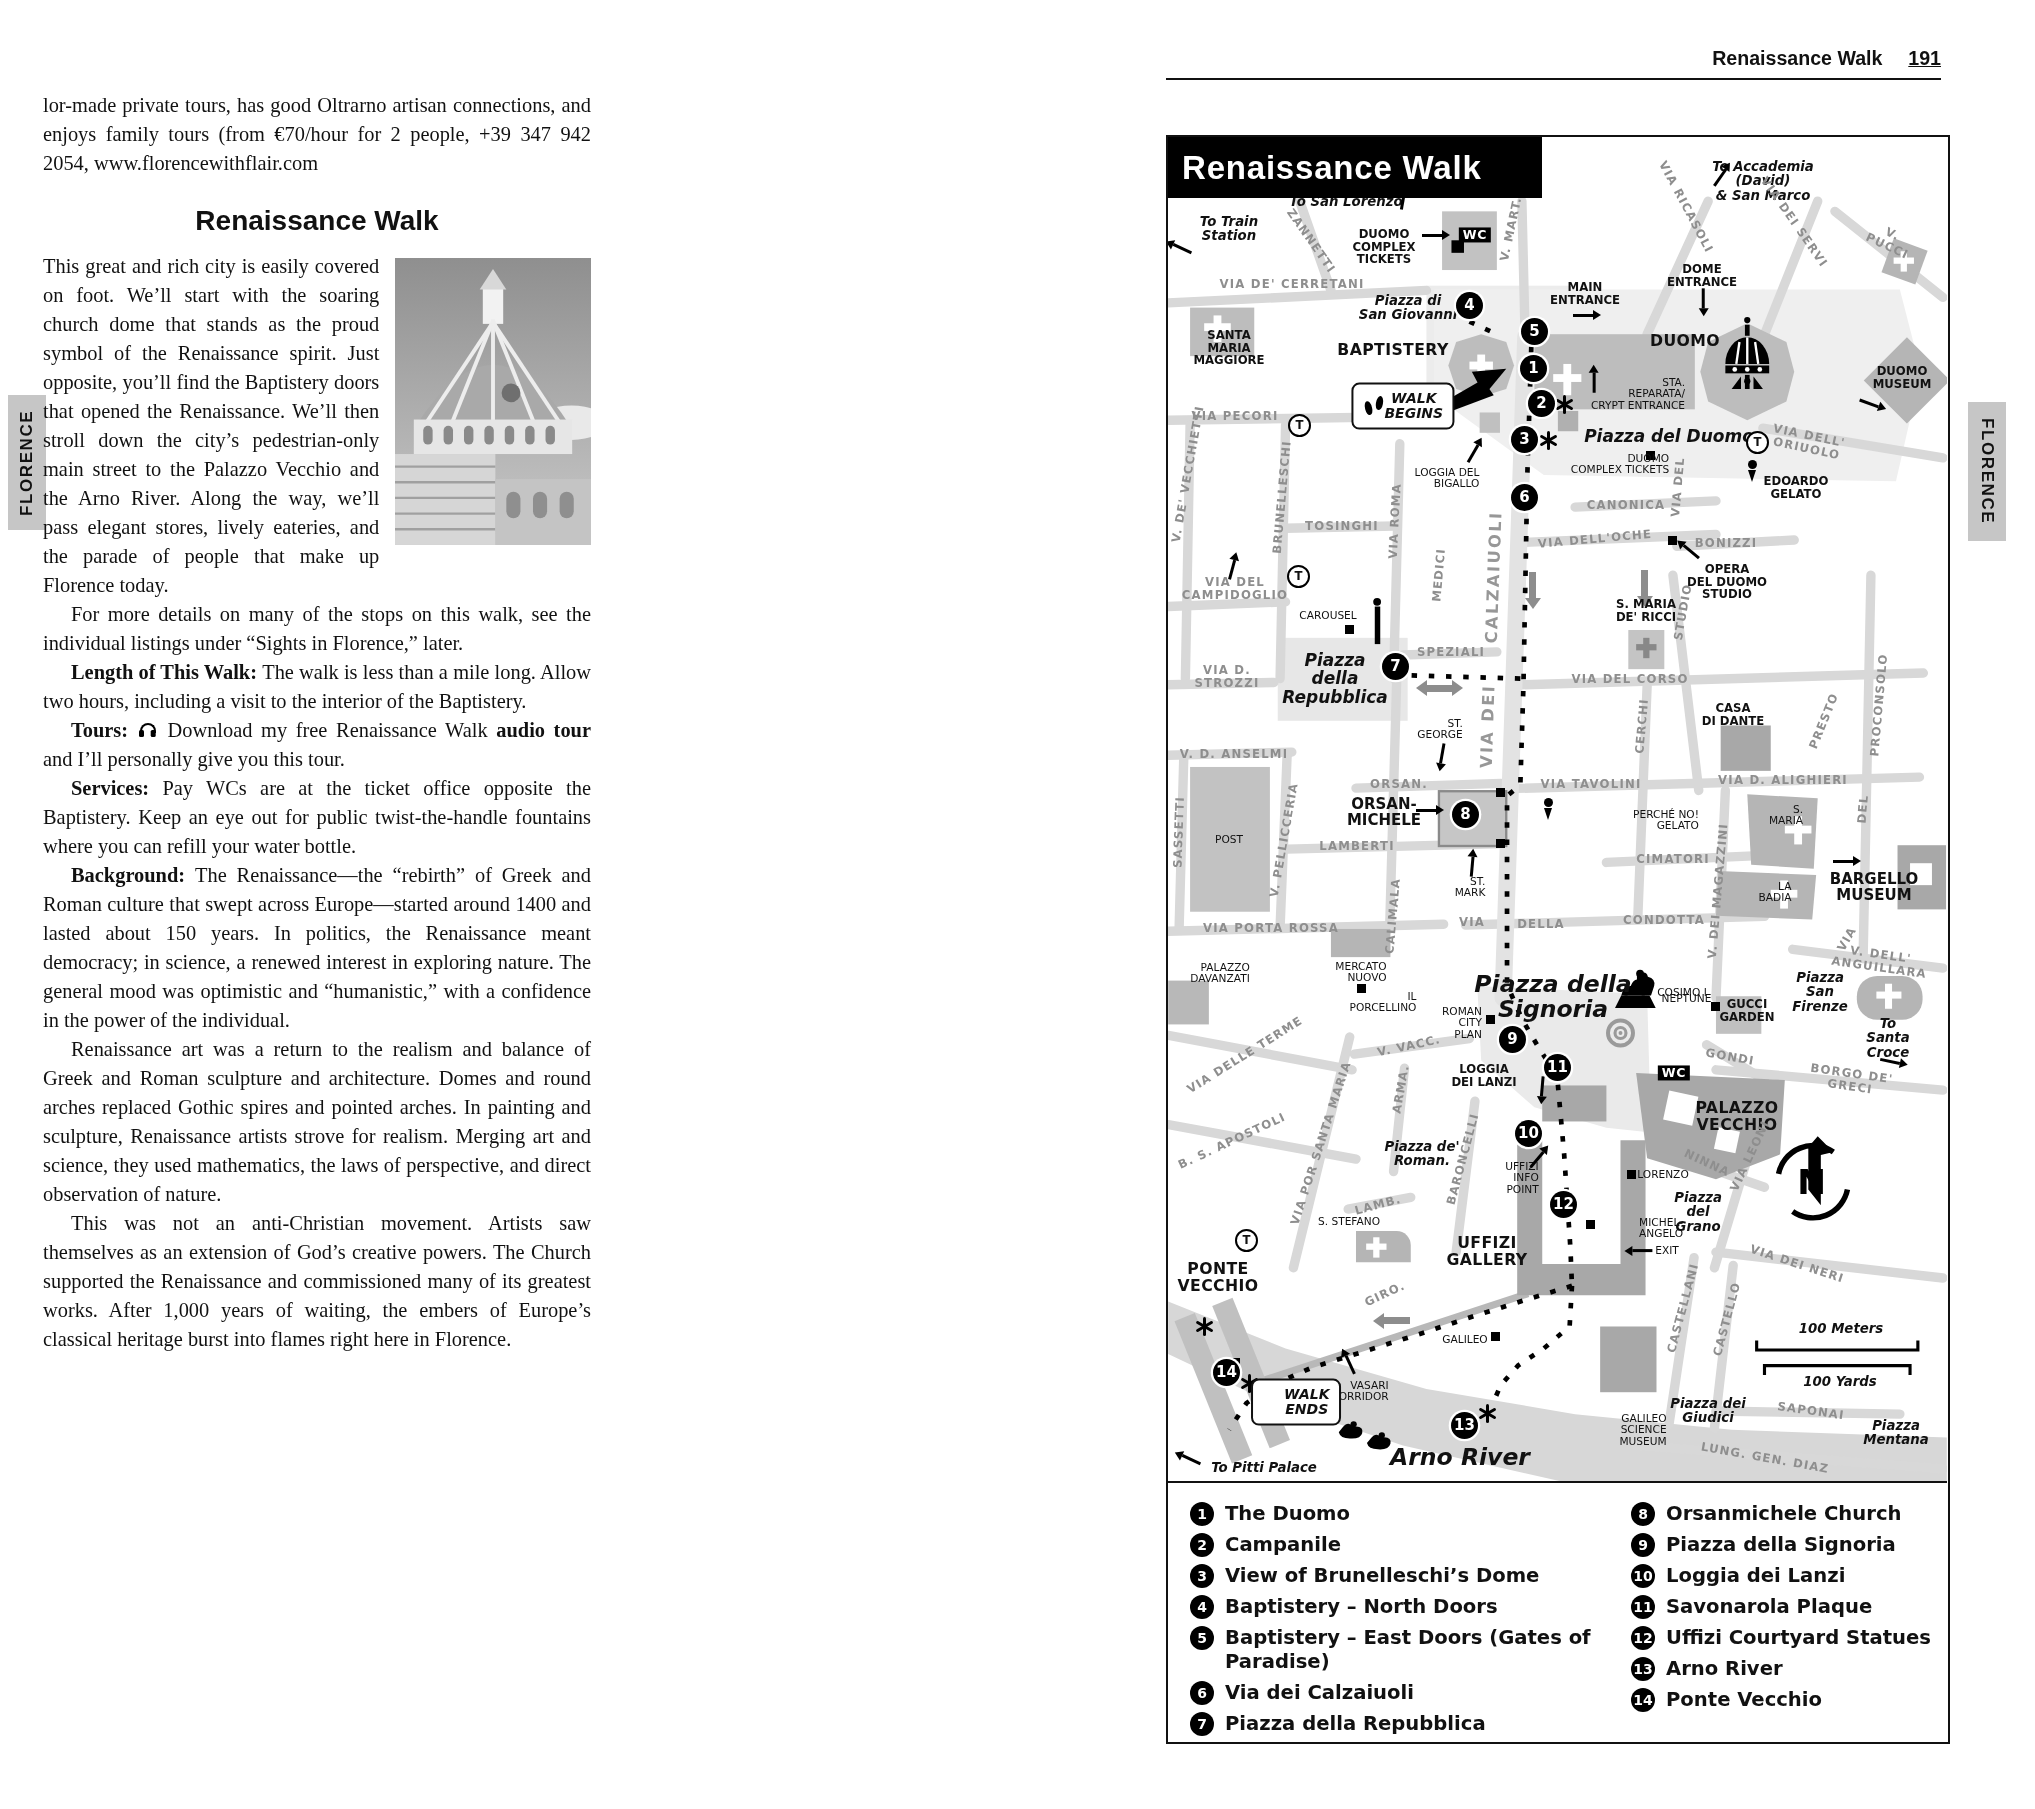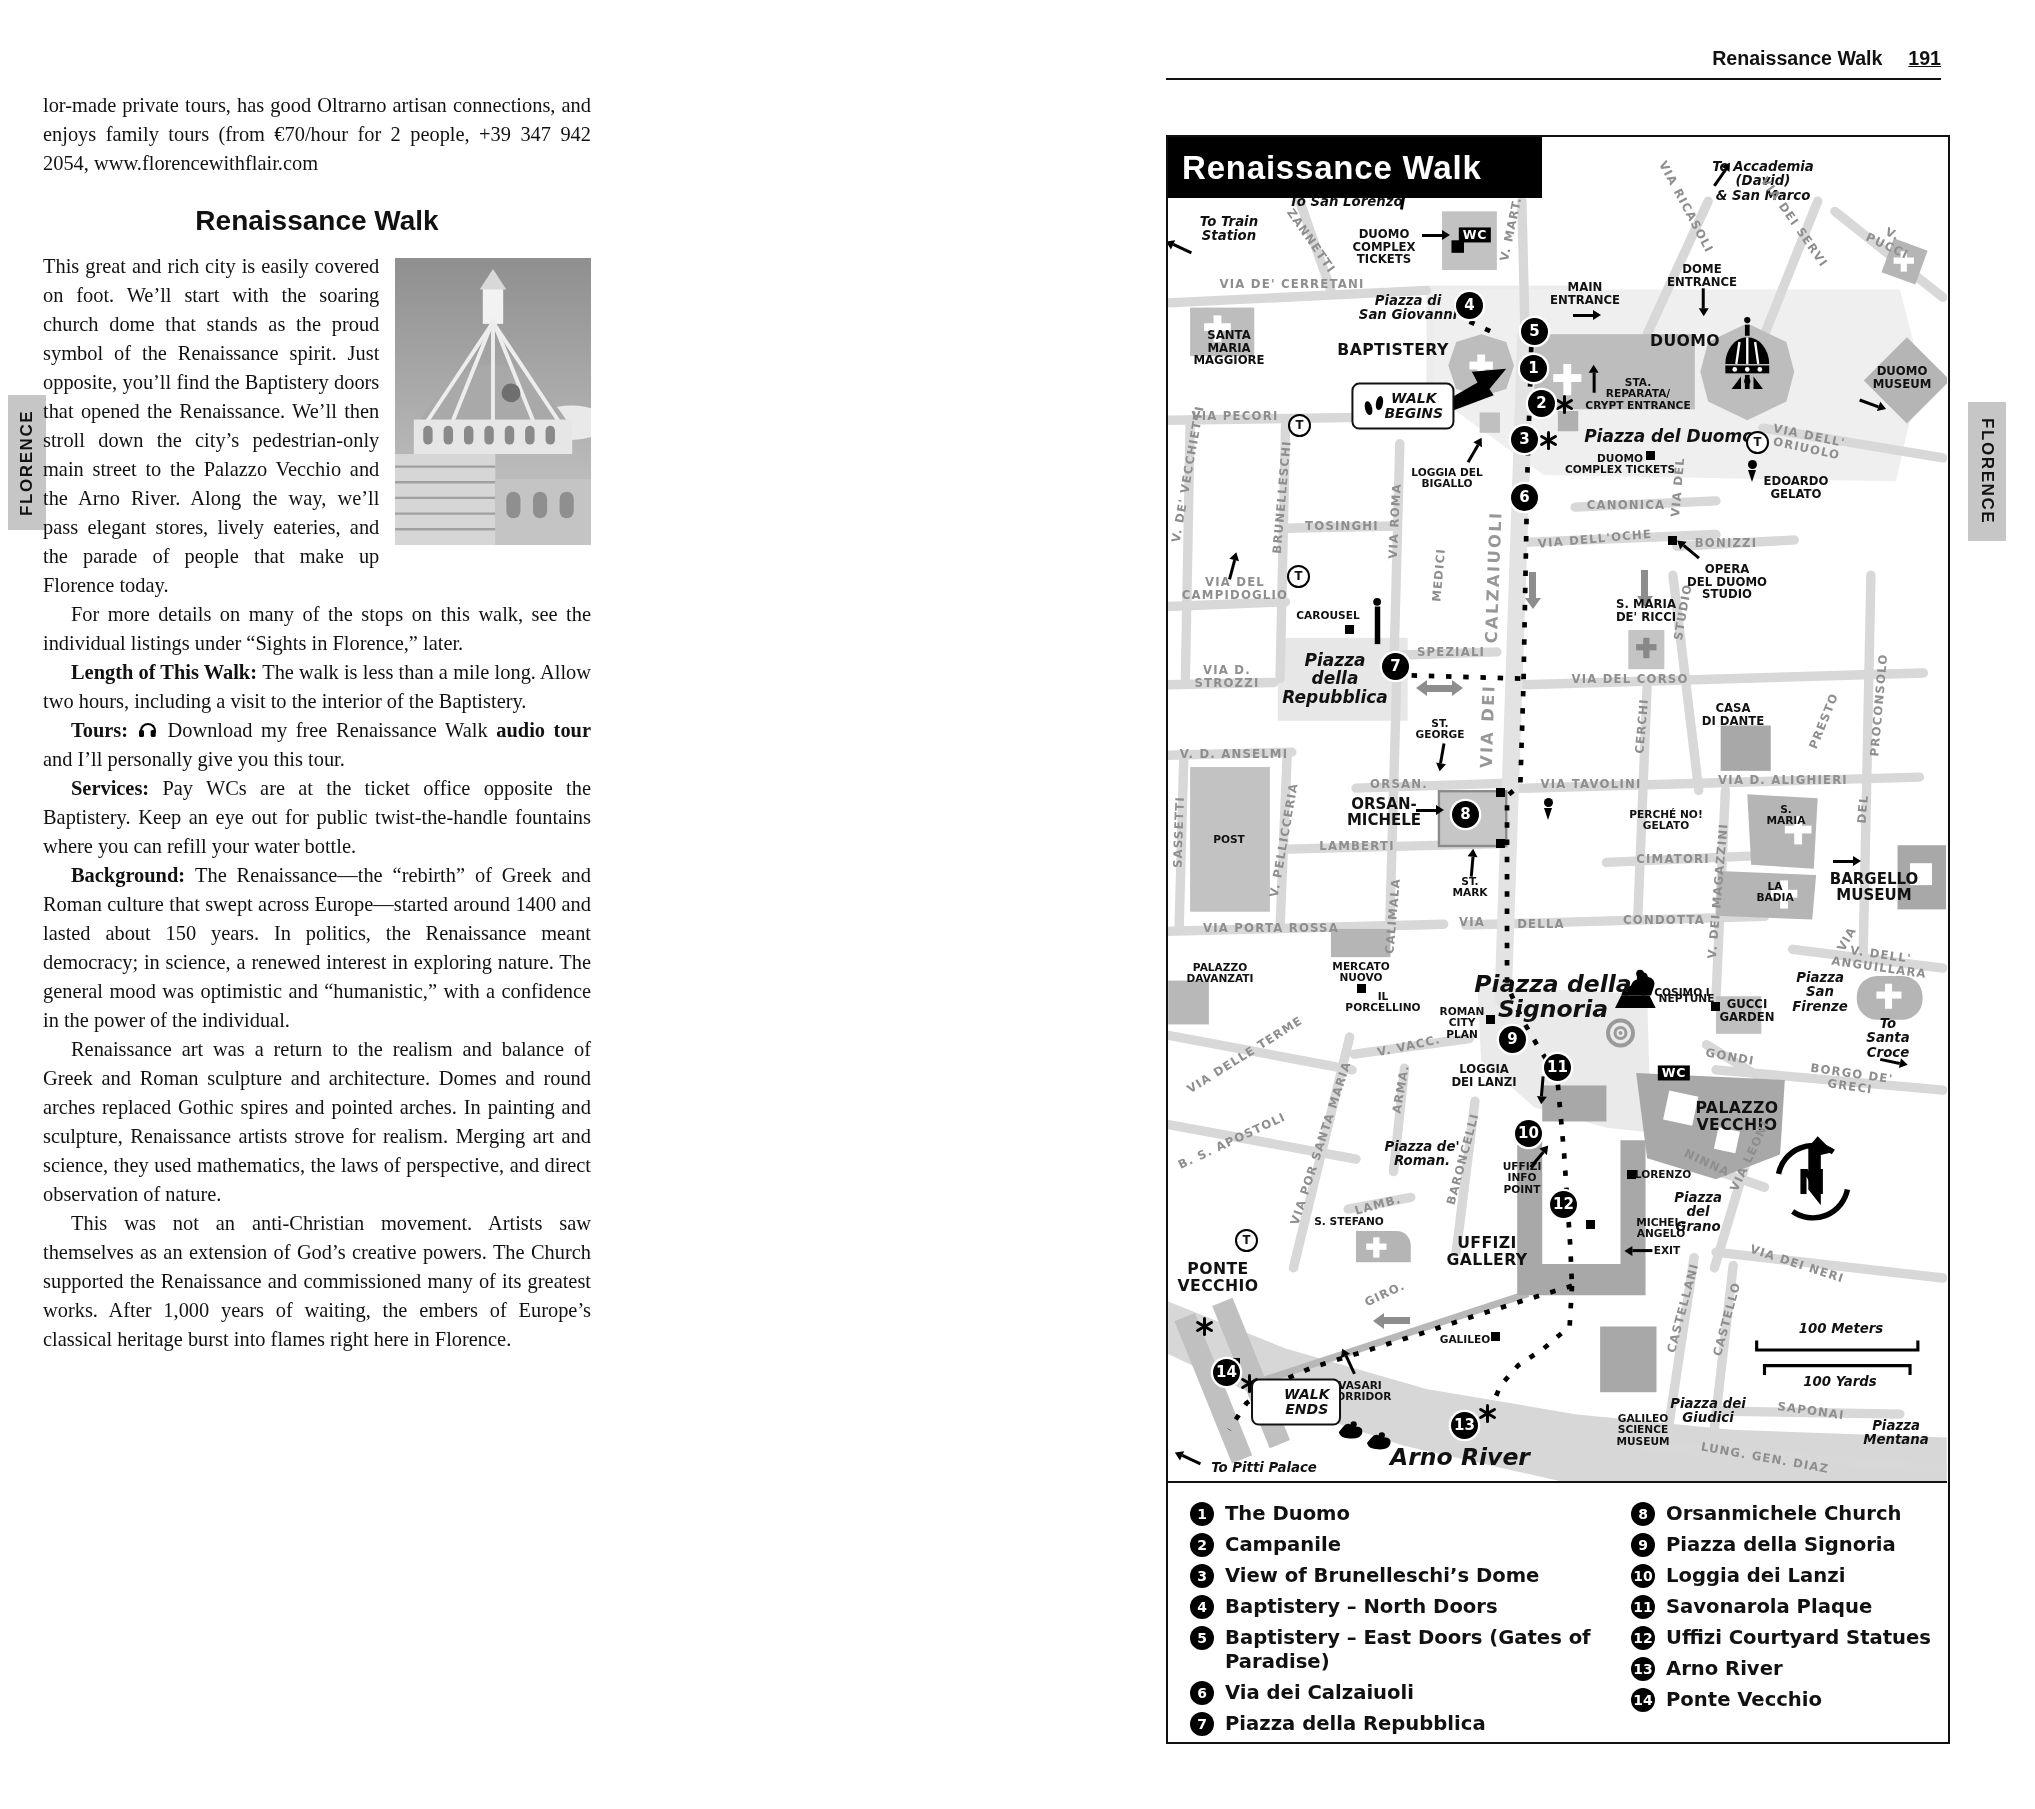--- a/index.html
+++ b/index.html
@@ -35,21 +35,21 @@
   .map{position:absolute;left:1166px;top:135px;width:784px;height:1609px;border:2.3px solid #111;box-sizing:border-box;background:#fff;overflow:hidden;}
   .map-inner{position:absolute;left:0;top:0;width:779px;height:1346px;}
   .map-titlebar{position:absolute;left:0;top:0;width:374px;height:61px;background:#000;color:#fff;z-index:30;
                 font-family:"Liberation Sans",sans-serif;font-weight:800;font-size:33px;line-height:61px;padding-left:14px;box-sizing:border-box;letter-spacing:0.8px;}
   .map svg{position:absolute;left:0;top:0;}
 
   .mlb{position:absolute;white-space:pre;text-align:center;line-height:1.08;z-index:10;font-family:"DejaVu Sans",sans-serif;}
   .st{color:#8e8e8e;font-weight:600;font-size:11.7px;letter-spacing:1.2px;}
   .st-lg{color:#979797;font-weight:700;font-size:16.4px;letter-spacing:2.3px;}
   .pl{color:#111;font-weight:700;font-size:11.7px;}
-  .pl-sm{color:#111;font-weight:700;font-size:10.6px;}
+  .pl-sm{color:#111;font-weight:400;font-size:10.6px;text-align:right;}
   .pl-lg{color:#111;font-weight:800;font-size:15.7px;letter-spacing:0.4px;}
   .pl-lg2{color:#111;font-weight:800;font-size:15px;}
   .hand{color:#111;font-style:italic;font-weight:600;font-size:13.3px;}
   .hand-b{color:#111;font-style:italic;font-weight:800;font-size:13.3px;}
   .hand-b-lg{color:#111;font-style:italic;font-weight:800;font-size:17px;}
   .hand-b-xl{color:#111;font-style:italic;font-weight:800;font-size:23.5px;}
   .wc{background:#000;color:#fff;font-weight:800;font-size:12.5px;padding:0.8px 3.9px;letter-spacing:0.8px;}
   .callout{border:2.3px solid #111;border-radius:7.8px;background:#fff;font-style:italic;font-weight:800;font-size:14px;padding:6.3px 9.4px 6.3px 31px;z-index:12;}
 
   .stop{position:absolute;width:27px;height:27px;border-radius:50%;background:#000;color:#fff;z-index:20;

